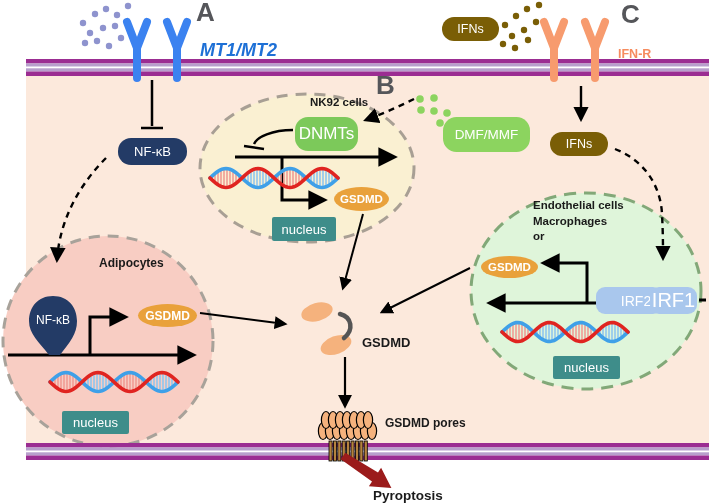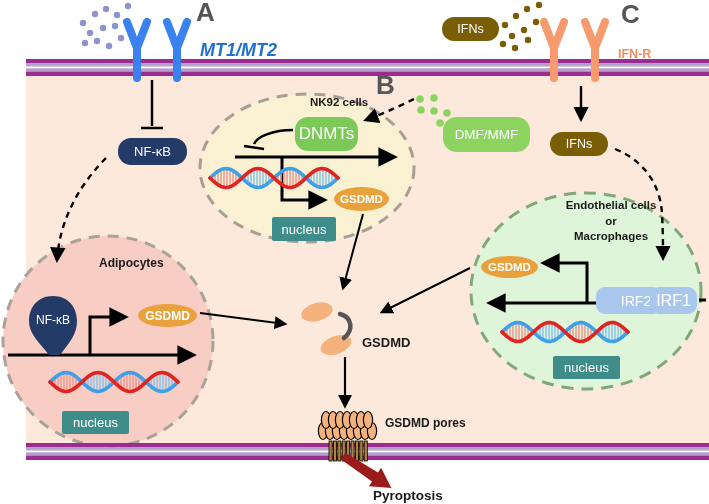--- a/index.html
+++ b/index.html
@@ -303,26 +303,26 @@
   <div class="pill" style="left:272px;top:217px;width:64px;height:24px;border-radius:2px;background:var(--nucleus_teal,#3E8D8A);font-size:13px;">nucleus</div>
 
   <div class="pill" style="left:443px;top:117px;width:87px;height:35px;border-radius:13.5px;background:var(--dmf_green,#8CD45F);font-size:13.5px;">DMF/MMF</div>
   <div class="pill" style="left:550px;top:132px;width:58px;height:24px;border-radius:12px;background:var(--ifns_brown,#7A5E06);font-size:12.5px;">IFNs</div>
 
   <div class="lbl cell-title" style="left:72px;top:256px;font-size:12px;">Adipocytes</div>
   <div class="lbl" style="left:28px;top:313px;width:50px;text-align:center;color:#fff;font-size:12px;">NF-κB</div>
   <div class="pill" style="left:138px;top:304px;width:59px;height:23px;border-radius:50%;background:var(--gsdmd_orange,#E9A13B);font-size:12px;font-weight:bold;">GSDMD</div>
   <div class="pill" style="left:62px;top:411px;width:67px;height:23px;border-radius:2px;background:var(--nucleus_teal,#3E8D8A);font-size:13px;">nucleus</div>
 
-  <div class="lbl cell-title" style="left:506px;top:198px;width:156px;text-align:center;line-height:15.5px;">
+  <div class="lbl cell-title" style="left:506px;top:198px;width:156px;line-height:15.5px;">
     <div>Endothelial cells</div>
+    <div>Macrophages</div>
     <div>or</div>
-    <div>Macrophages</div>
   </div>
   <div class="pill" style="left:481px;top:256px;width:57px;height:22px;border-radius:50%;background:var(--gsdmd_orange,#E9A13B);font-size:11.5px;font-weight:bold;">GSDMD</div>
   <div class="pill" style="left:596px;top:287px;width:52px;height:27px;border-radius:9px;background:var(--irf_blue,#A9C7ED);font-size:14px;padding-left:14px;">IRF2</div>
-  <div class="pill" style="left:650px;top:287px;width:47px;height:27px;border-radius:9px;background:var(--irf_blue,#A9C7ED);font-size:16px;">IRF1</div>
+  <div class="pill" style="left:650px;top:287px;width:47px;height:27px;border-radius:9px;background:var(--irf_blue,#A9C7ED);font-size:20px;">IRF1</div>
   <div class="pill" style="left:553px;top:356px;width:67px;height:23px;border-radius:2px;background:var(--nucleus_teal,#3E8D8A);font-size:13px;">nucleus</div>
 
   <div class="lbl" style="left:362px;top:335px;font-weight:bold;font-size:13px;">GSDMD</div>
   <div class="lbl" style="left:385px;top:416px;font-weight:bold;font-size:12px;">GSDMD pores</div>
   <div class="lbl" style="left:373px;top:488px;font-weight:bold;font-size:13.5px;">Pyroptosis</div>
 </div>
 
 </body></html>

